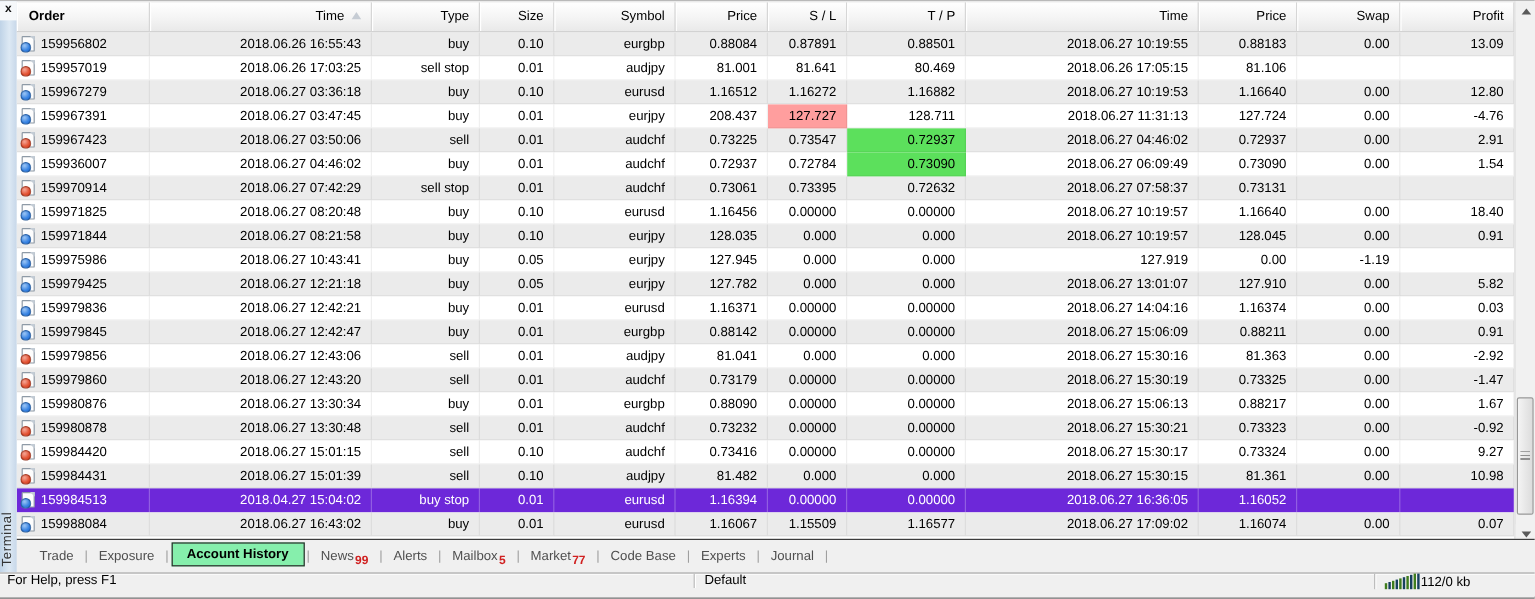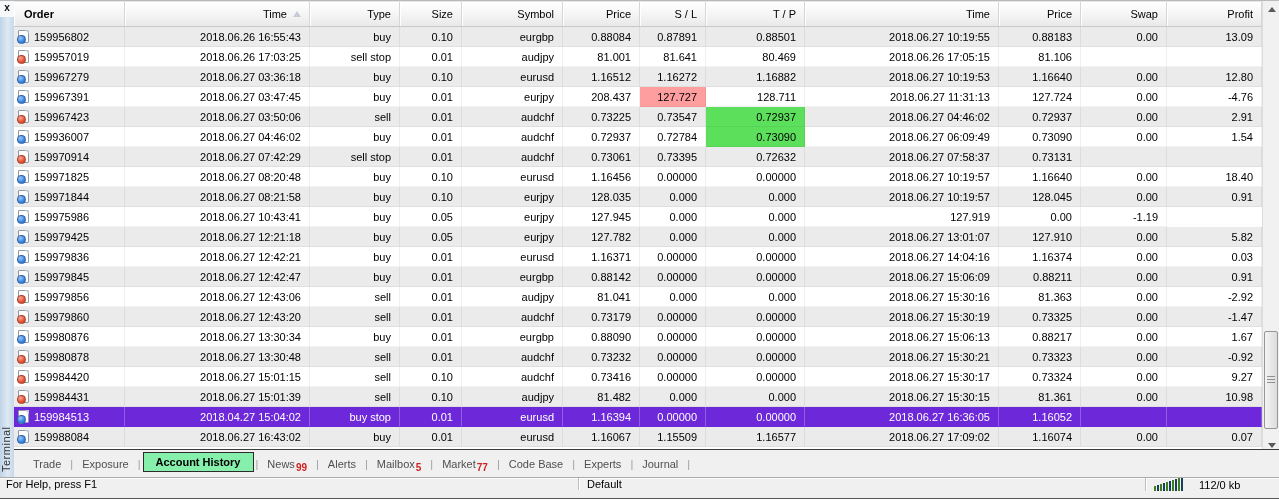--- a/index.html
+++ b/index.html
@@ -81,21 +81,21 @@
   
   .statusbar { position:absolute; left:0; top:476px; width:1279px; height:21px; background:#f0f0f0;
                border-top:1px solid #ababab; box-shadow:inset 0 1px 0 #fdfdfd;
                display:flex; align-items:flex-start; }
   .sb-cell { display:flex; align-items:center; padding:0 8px; white-space:nowrap; }
   .sb-cell.help { flex:1; padding-left:6px; }
   .sb-cell.bordered { border-left:1px solid #bdbdbd; box-shadow:inset 1px 0 0 #ffffff; }
   .sb-cell.profile { width:85px; }
   .sb-cell.blank { width:75px; }
   .sb-cell.blank-wide { width:182px; }
-  .sb-cell.net { width:134px; gap:16px; }
+  .sb-cell.net { width:134px; gap:1px; }
   .net-icon { display:flex; align-items:flex-end; gap:1px; height:13px; }
   .net-icon i { display:block; width:2px; }
   .net-icon i:nth-child(odd)  { background:#3f7d1d; }
   .net-icon i:nth-child(even) { background:#17405f; }
 </style>
 </head>
 <body>
 
 <div class="window">
 

